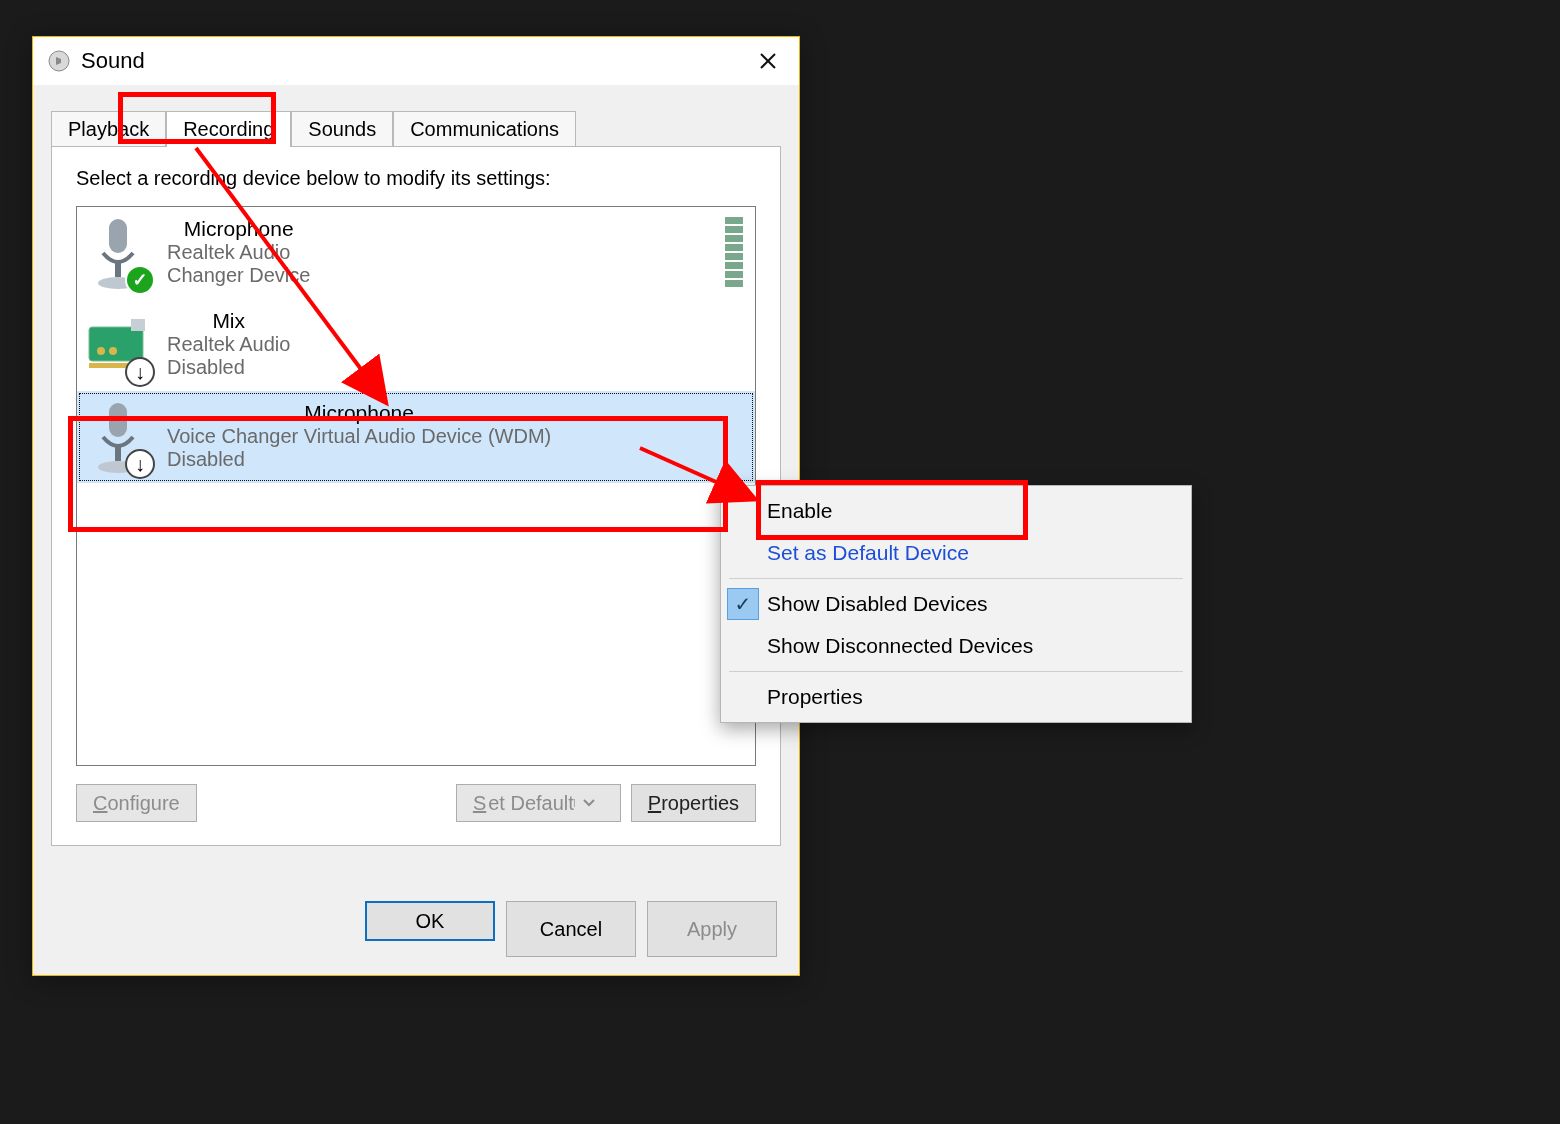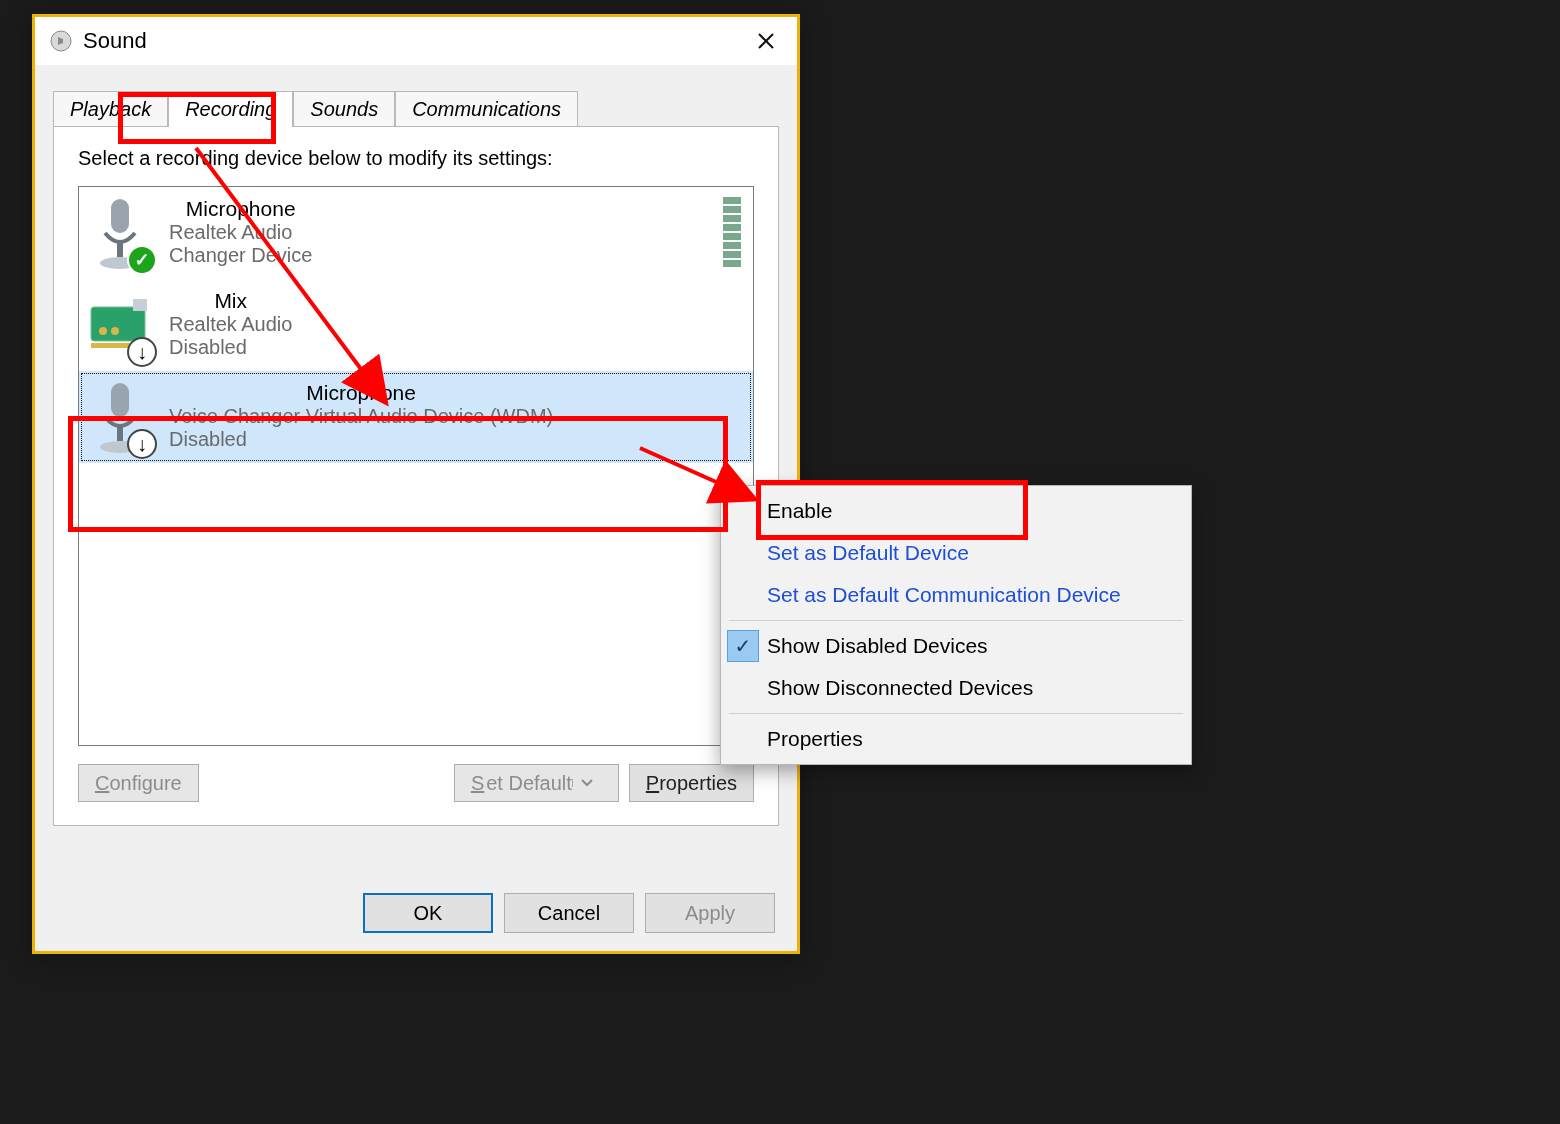--- a/index.html
+++ b/index.html
@@ -12,25 +12,25 @@
     font-family: "Segoe UI", Tahoma, sans-serif;
     font-size: 20px;
     color: #000;
     position: relative;
     overflow: hidden;
   }
 
   .dialog {
     position: absolute;
     left: 32px;
-    top: 14px;
+    top: 36px;
     width: 768px;
     height: 940px;
     background: #be185d;
-    border: 3px solid #eab308;
+    border: 1px solid #eab308;
     box-shadow: 0 4px 24px rgba(0,0,0,.35);
   }
   .titlebar {
     height: 48px;
     display: flex;
     align-items: center;
     padding: 0 6px 0 14px;
     background: #fff;
   }
   .titlebar .icon {
@@ -58,21 +58,20 @@
     position: relative;
     margin-bottom: -1px;
   }
   .tab {
     padding: 6px 16px;
     border: 1px solid #b9b9b9;
     border-bottom: none;
     background: #f7f7f7;
     font-size: 20px;
     cursor: pointer;
-    font-style: italic;
   }
   .tab.active {
     background: #fff;
     position: relative;
     z-index: 2;
   }
   .tab-panel {
     background: #fff;
     border: 1px solid #b9b9b9;
     padding: 20px 24px 20px 24px;
@@ -152,21 +151,21 @@
   }
   .okbtn {
     border: 2px solid #0b6fc2;
     background:#e1e1e1;
     min-width:130px; height:40px;
     display:flex; align-items:center; justify-content:center;
     font-size:20px; cursor:pointer;
   }
   .stdbtn {
     border:1px solid #adadad; background:#e1e1e1;
-    min-width:130px; height:40px;
+    min-width:130px; height:56px;
     display:flex; align-items:center; justify-content:center;
     font-size:20px; cursor:pointer;
   }
   .stdbtn.disabled { color:#8c8c8c; }
 
   
   .context-menu {
     position:absolute;
     left: 720px; top: 485px;
     width: 472px;
@@ -356,21 +355,20 @@
           <span class="accel">A</span>
           <span>pply</span>
         </div>
     </div>
   </div>
 </div>
 
 <div class="context-menu">
   <div class="mi">Enable</div>
   <div class="mi disabled">Set as Default Device</div>
-  <div class="mi disabled">Set as Default Communication Device</div>
   <div class="sep"></div>
   <div class="mi">
     <span class="check">✓</span>
     <span>Show Disabled Devices</span>
   </div>
   <div class="mi">Show Disconnected Devices</div>
   <div class="sep"></div>
   <div class="mi">Properties</div>
 </div>
 

